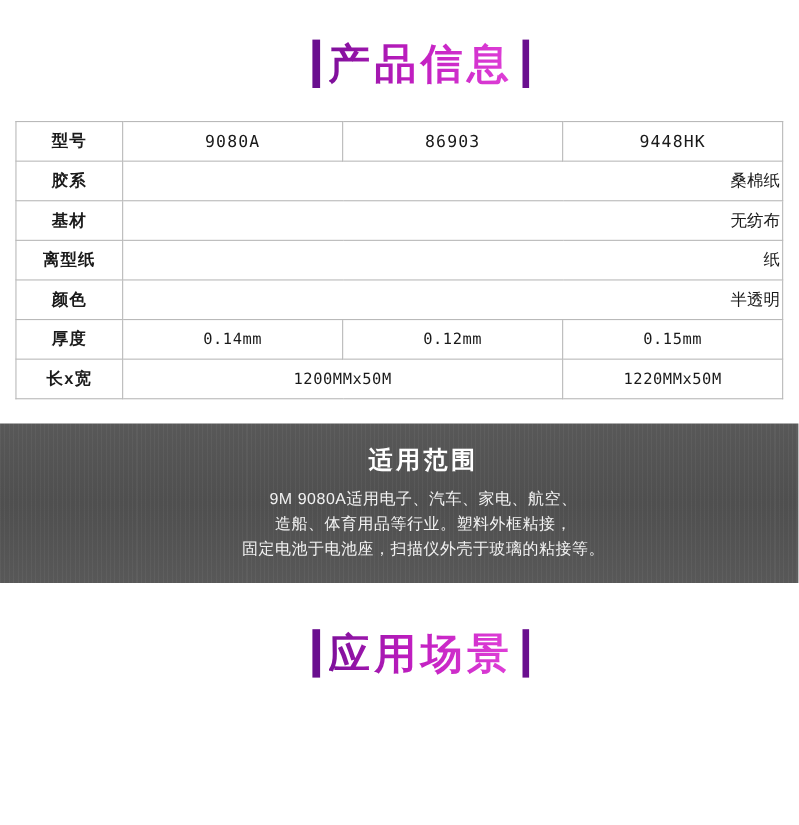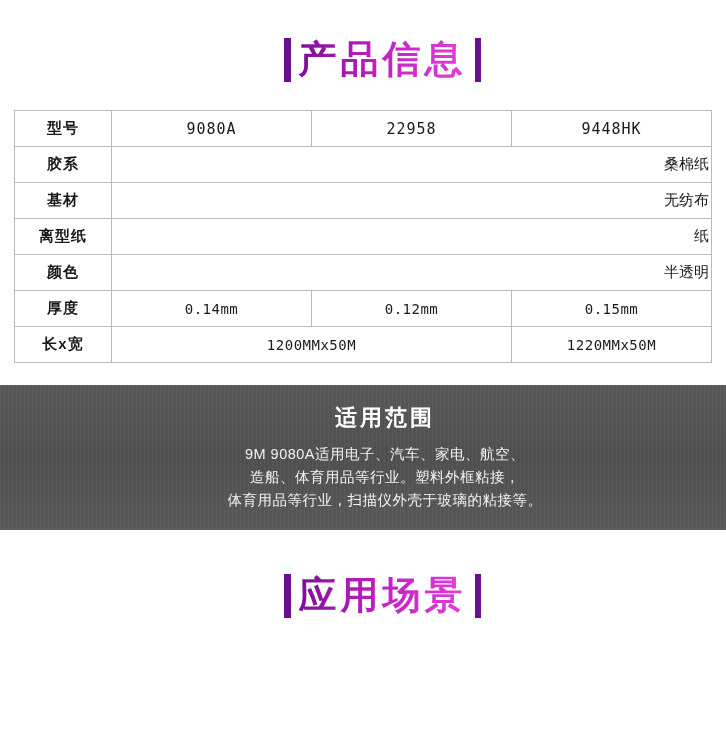--- a/index.html
+++ b/index.html
@@ -11,21 +11,21 @@
     width: 726px;
     height: 750px;
     font-family: "Liberation Sans", sans-serif;
     color: #222;
     overflow: hidden;
   }
 
   
   .section-title {
     display: flex;
-    align-items: flex-end;
+    align-items: flex-start;
     justify-content: center;
     gap: 8px;
     margin-left: 38px;
   }
   .section-title .bar {
     width: 7px;
     height: 44px;
     background: #6a0f8f;
     display: block;
   }
@@ -127,21 +127,21 @@
   <span class="title-text">产品信息</span>
   <span class="bar thin"></span>
 </div>
 
 <div class="table-wrap">
   <table class="spec">
     <tbody>
       <tr>
         <td class="label">型号</td>
         <td class="model">9080A</td>
-        <td class="model">22958</td>
+        <td class="model">86903</td>
         <td class="model">9448HK</td>
       </tr>
       <tr>
         <td class="label">胶系</td>
         <td class="center-txt" colspan="3">桑棉纸</td>
       </tr>
       <tr>
         <td class="label">基材</td>
         <td class="center-txt" colspan="3">无纺布</td>
       </tr>
@@ -165,20 +165,20 @@
         <td class="num">1220MMx50M</td>
       </tr>
     </tbody>
   </table>
 </div>
 
 <div class="banner">
   <div class="banner-title">适用范围</div>
   <div class="banner-line">9M 9080A适用电子、汽车、家电、航空、</div>
   <div class="banner-line">造船、体育用品等行业。塑料外框粘接，</div>
-  <div class="banner-line">体育用品等行业，扫描仪外壳于玻璃的粘接等。</div>
+  <div class="banner-line">固定电池于电池座，扫描仪外壳于玻璃的粘接等。</div>
 </div>
 
 <div class="section-title" id="title-usecase">
   <span class="bar"></span>
   <span class="title-text">应用场景</span>
   <span class="bar thin"></span>
 </div>
 
 </body></html>

